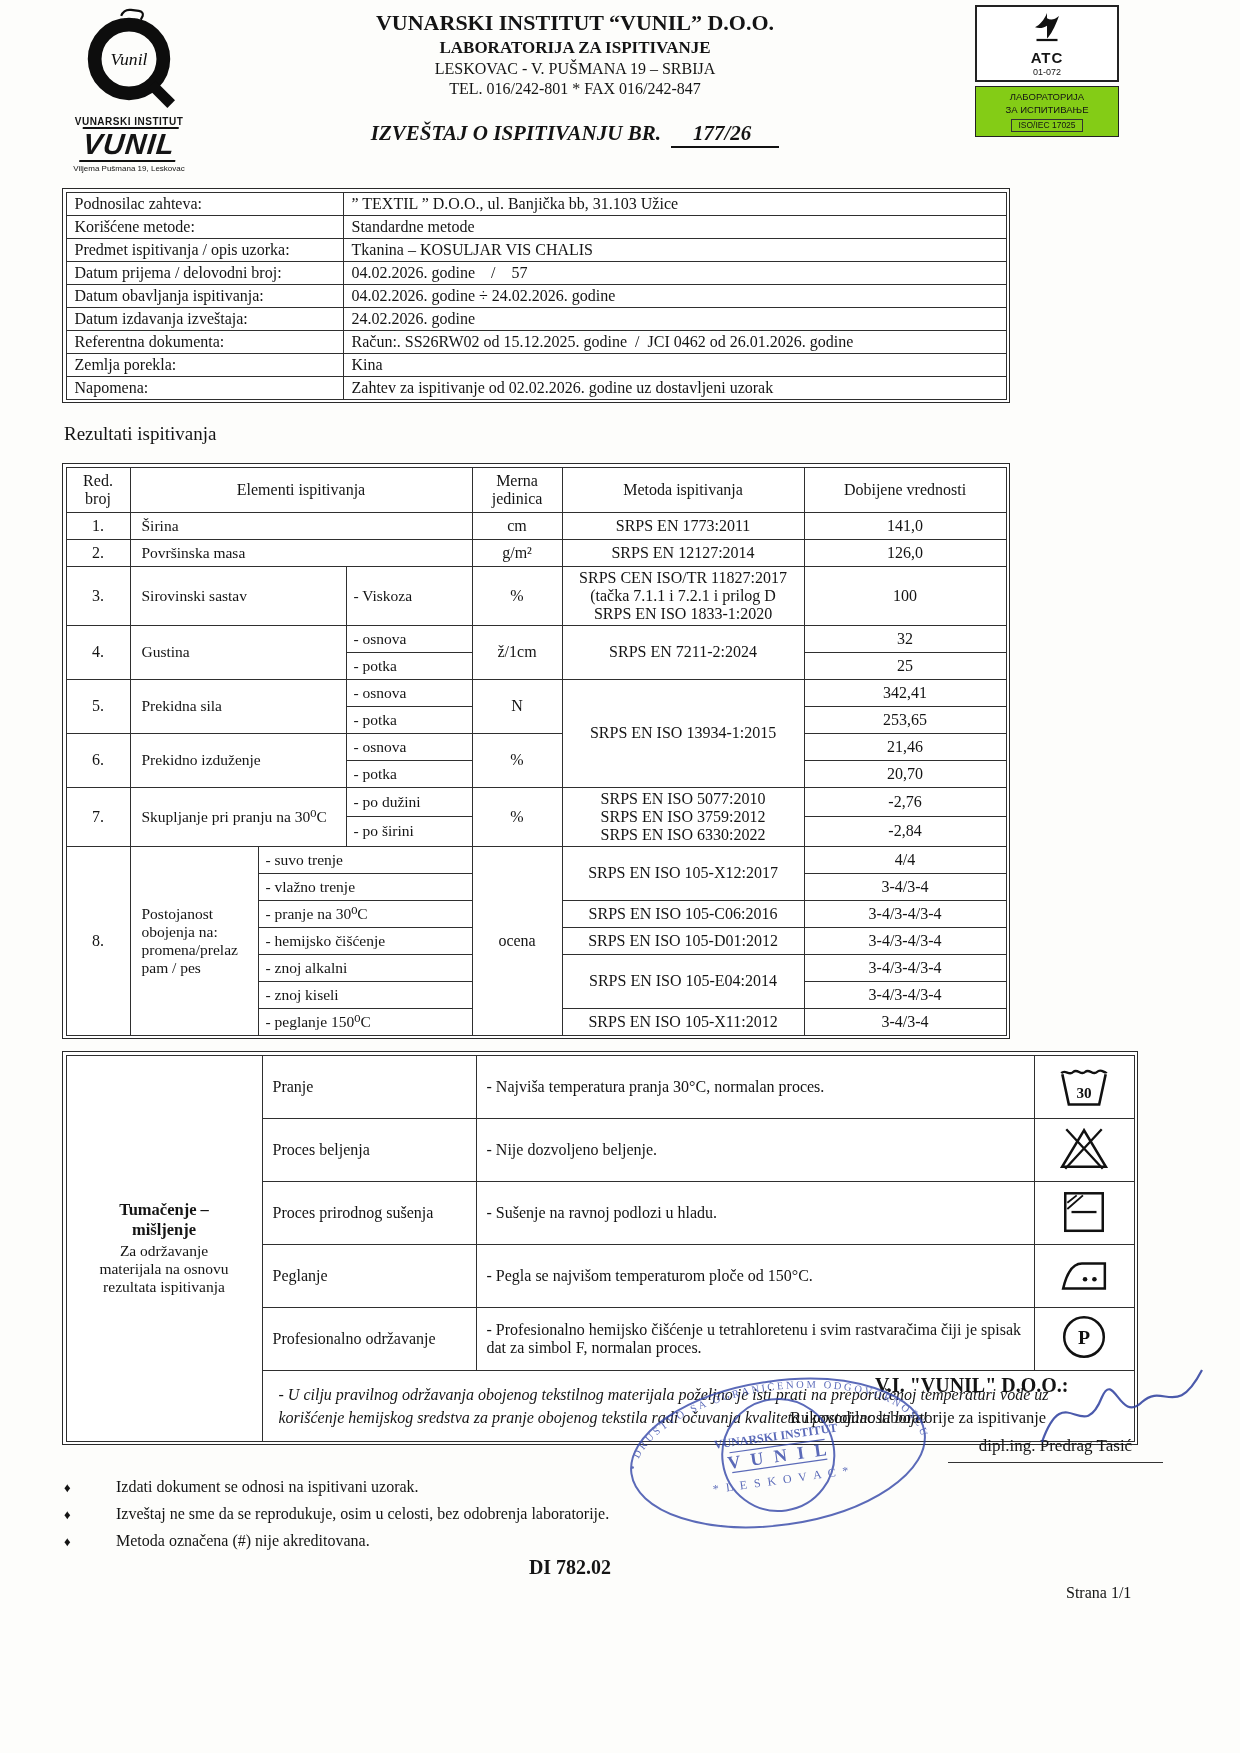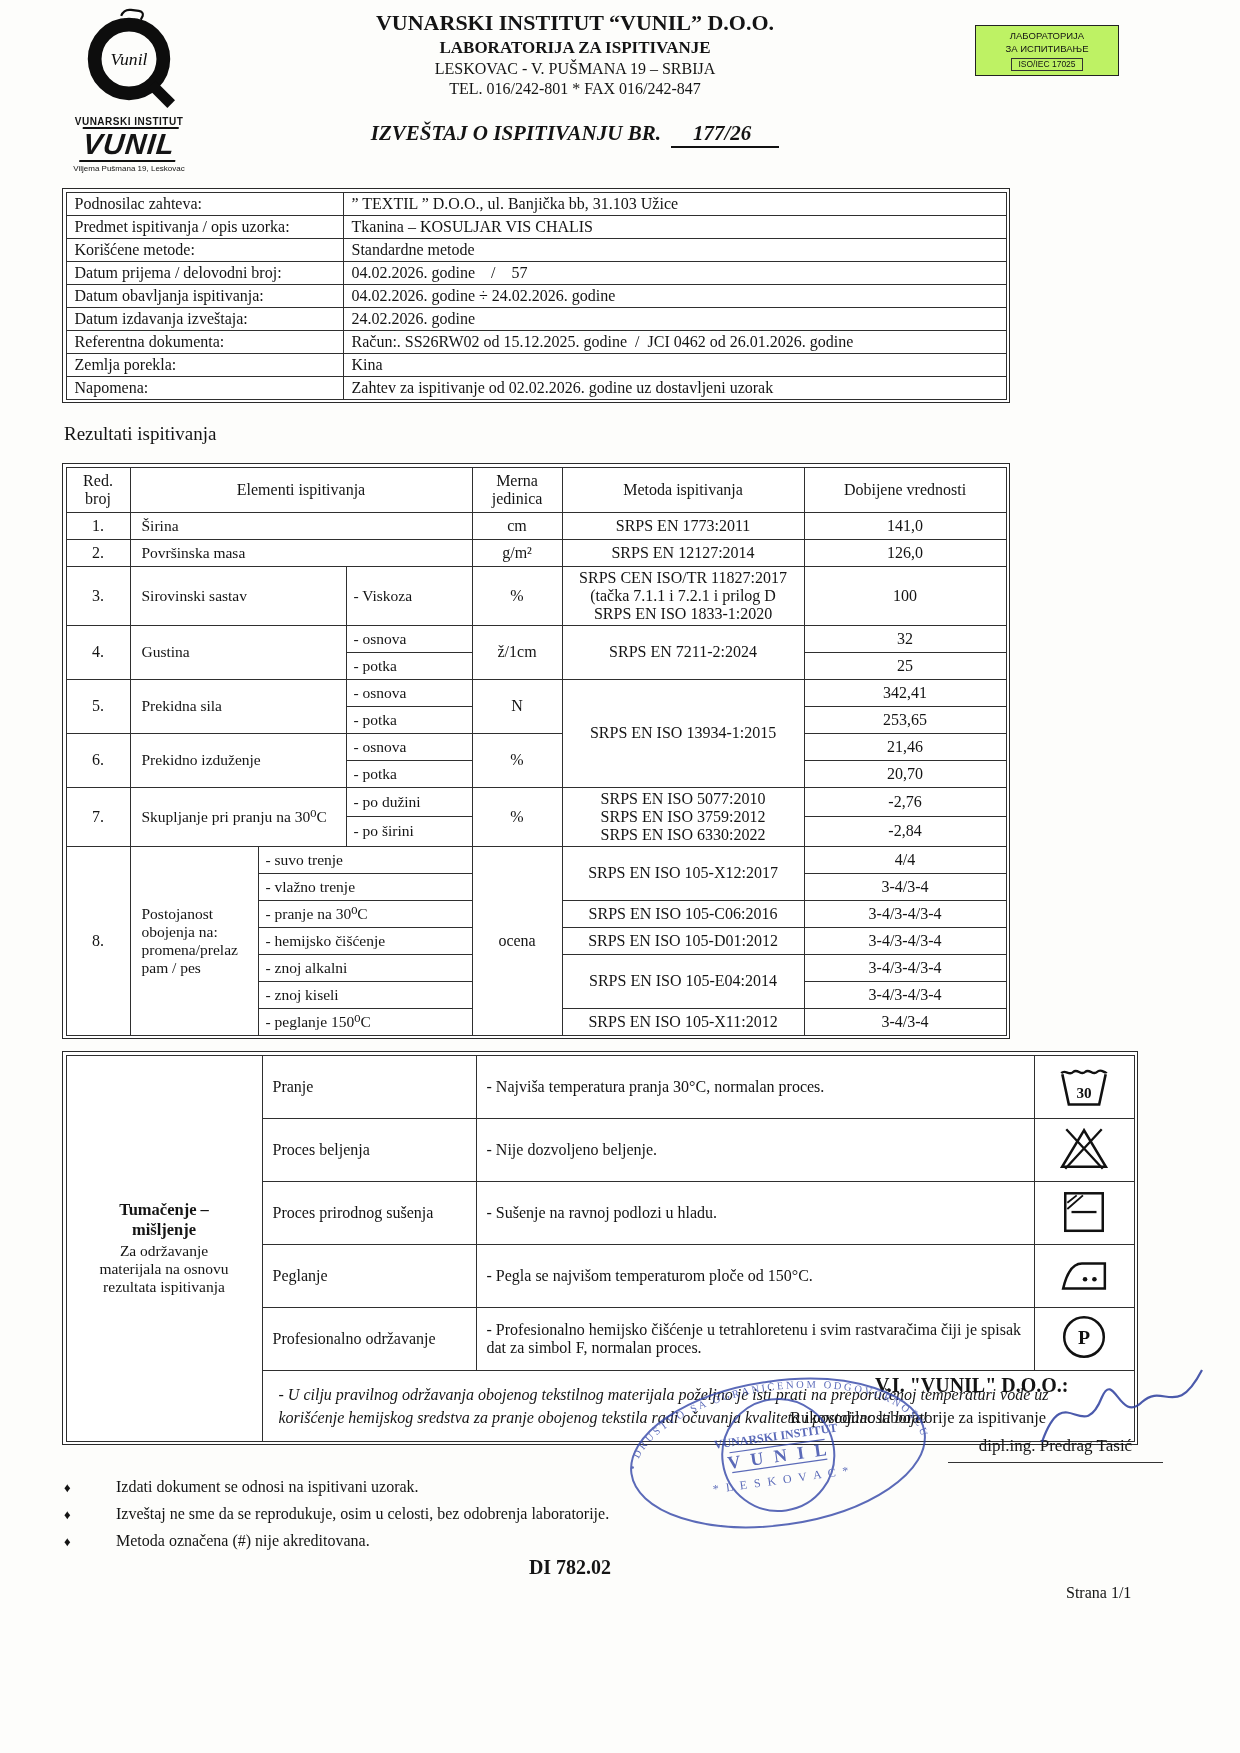--- a/index.html
+++ b/index.html
@@ -16,21 +16,21 @@
   .title-block { position:absolute; left:295px; top:10px; width:560px; text-align:center; }
   .org-name { font-size:22px; font-weight:bold; }
   .lab-name { font-size:17px; font-weight:bold; margin-top:2px; }
   .addr, .tel { font-size:16px; margin-top:2px; }
   .report-line { margin-top:23px; font-size:21px; font-weight:bold; font-style:italic; white-space:nowrap; }
   .report-no { border-bottom:2px solid #111; padding:0 28px 1px 22px; margin-left:10px; }
   .atc-block { position:absolute; left:975px; top:5px; width:144px; text-align:center; font-family:"Liberation Sans",sans-serif; }
   .atc-box { border:2px solid #222; padding:4px 4px 3px; background:#fff; }
   .atc-name { font-size:15px; font-weight:bold; letter-spacing:1px; }
   .atc-code { font-size:9px; margin-top:1px; }
-  .atc-box2 { border:1.5px solid #222; margin-top:20px; padding:4px 2px; font-size:9.5px; line-height:1.35; background:#bef264; }
+  .atc-box2 { border:1.5px solid #222; margin-top:4px; padding:4px 2px; font-size:9.5px; line-height:1.35; background:#84cc16; }
   .atc-box2 .iso { font-size:8.5px; border:1px solid #333; display:inline-block; padding:0 6px; margin-top:2px; }
   
   .tbl-outer { box-sizing:border-box; border:1.6px solid #2a2a2a; padding:2.5px; background:#fff; }
   .info-wrap { width:948px; margin:4px 0 0 62px; }
   .res-wrap  { width:948px; margin:0 0 12px 62px; }
   .care-wrap { width:1076px; margin:0 0 0 62px; }
   table { border-collapse:collapse; width:100%; table-layout:fixed; }
   .info-table td { border:1px solid #2f2f2f; font-size:16px; padding:1px 8px; height:20px; vertical-align:middle; overflow:hidden; }
   .i-label { width:260px; }
   .i-value { white-space:pre-wrap; }
@@ -84,42 +84,50 @@
       <div class="org-name">VUNARSKI INSTITUT “VUNIL” D.O.O.</div>
       <div class="lab-name">LABORATORIJA ZA ISPITIVANJE</div>
       <div class="addr">LESKOVAC - V. PUŠMANA 19 – SRBIJA</div>
       <div class="tel">TEL. 016/242-801 * FAX 016/242-847</div>
       <div class="report-line">
         <span>IZVEŠTAJ O ISPITIVANJU BR.</span><span class="report-no">177/26</span>
       </div>
     </div>
 
     <div class="atc-block">
+      <div class="atc-box">
+        <svg width="36" height="34" viewBox="0 0 48 44">
+          <path d="M24 2 C20 12 14 18 8 21 C14 23 19 22 24 19 L24 36 C29 31 34 22 40 6 C34 11 29 12 24 9 Z" fill="#111"></path>
+          <path d="M10 38 L38 38" stroke="#111" stroke-width="3"></path>
+        </svg>
+        <div class="atc-name">ATC</div>
+        <div class="atc-code">01-072</div>
+      </div>
       <div class="atc-box2">
         <div>ЛАБОРАТОРИЈА</div>
         <div>ЗА ИСПИТИВАЊЕ</div>
         <div class="iso">ISO/IEC 17025</div>
       </div>
     </div>
   </header>
 
   <div class="tbl-outer info-wrap">
     <table class="info-table">
       <tbody>
         <tr>
             <td class="i-label">Podnosilac zahteva:</td>
             <td class="i-value">” TEXTIL ” D.O.O., ul. Banjička bb, 31.103 Užice</td>
           </tr>
         <tr>
+            <td class="i-label">Korišćene metode:</td>
+            <td class="i-value">Standardne metode</td>
+          </tr>
+        <tr>
             <td class="i-label">Predmet ispitivanja / opis uzorka:</td>
             <td class="i-value">Tkanina – KOSULJAR VIS CHALIS</td>
-          </tr>
-        <tr>
-            <td class="i-label">Korišćene metode:</td>
-            <td class="i-value">Standardne metode</td>
           </tr>
         <tr>
             <td class="i-label">Datum prijema / delovodni broj:</td>
             <td class="i-value">04.02.2026. godine    /    57</td>
           </tr>
         <tr>
             <td class="i-label">Datum obavljanja ispitivanja:</td>
             <td class="i-value">04.02.2026. godine ÷ 24.02.2026. godine</td>
           </tr>
         <tr>

